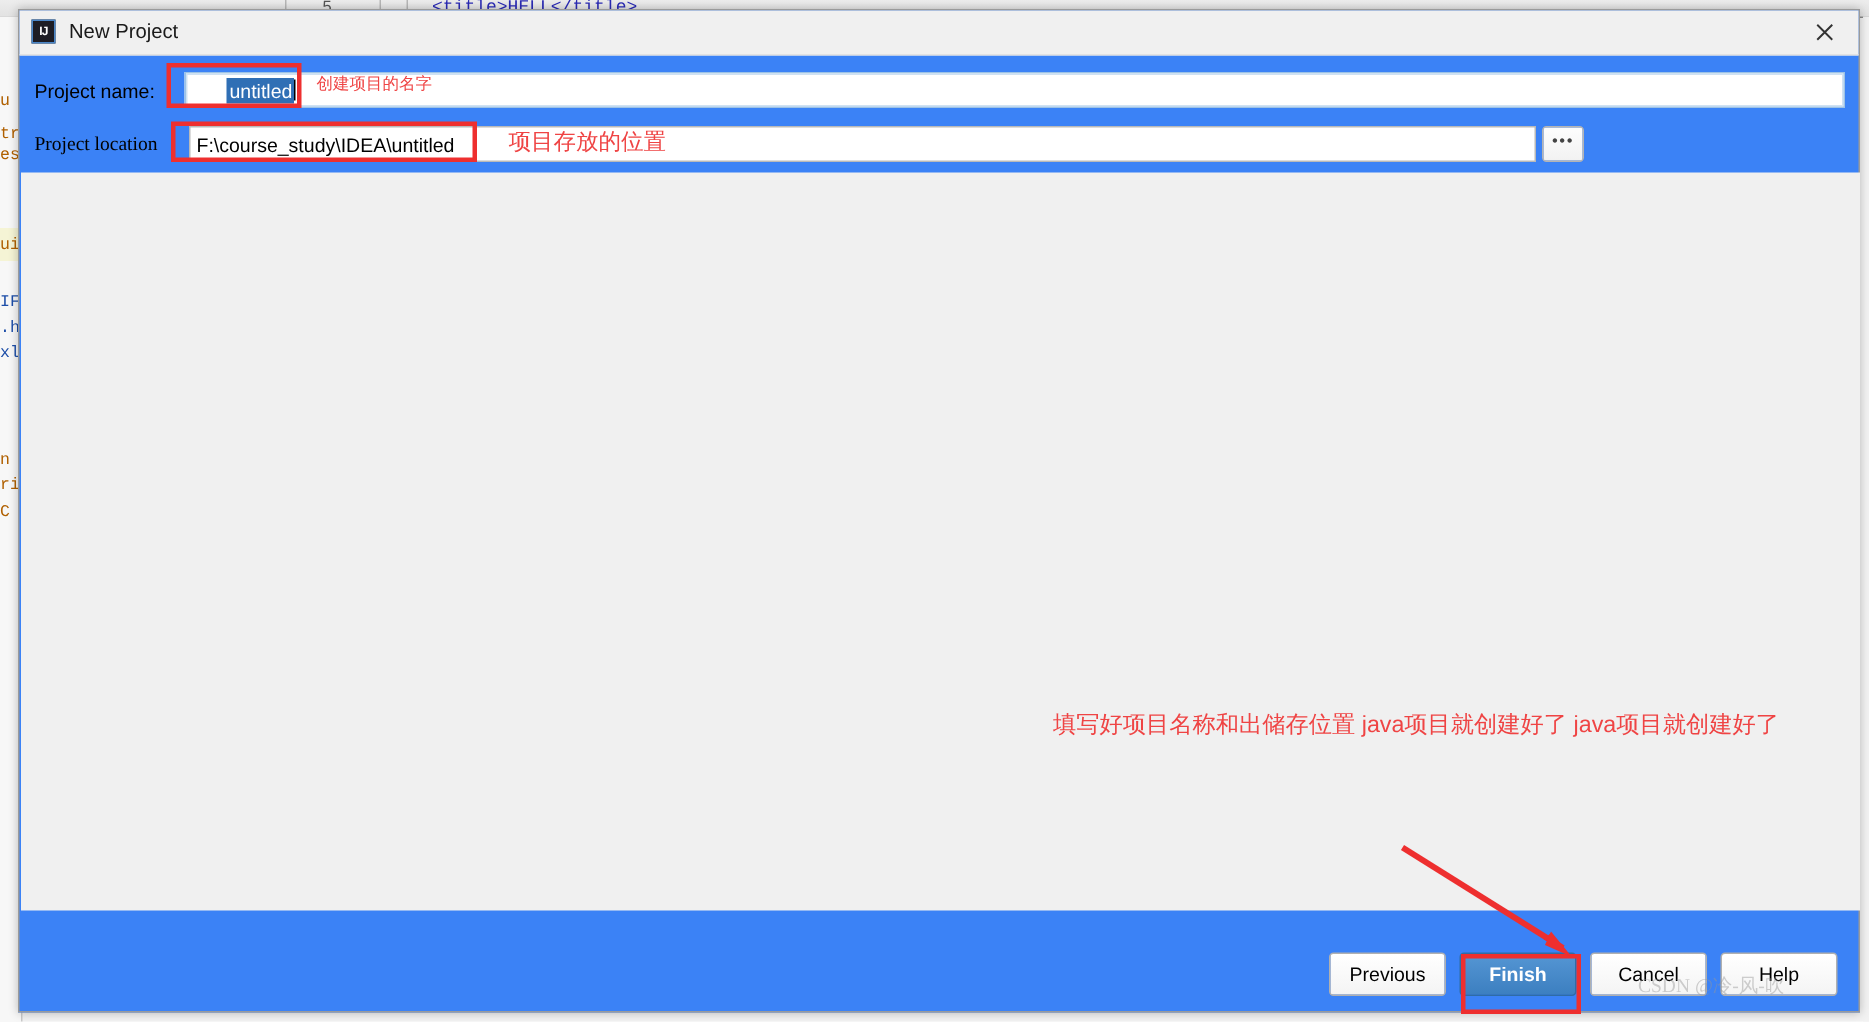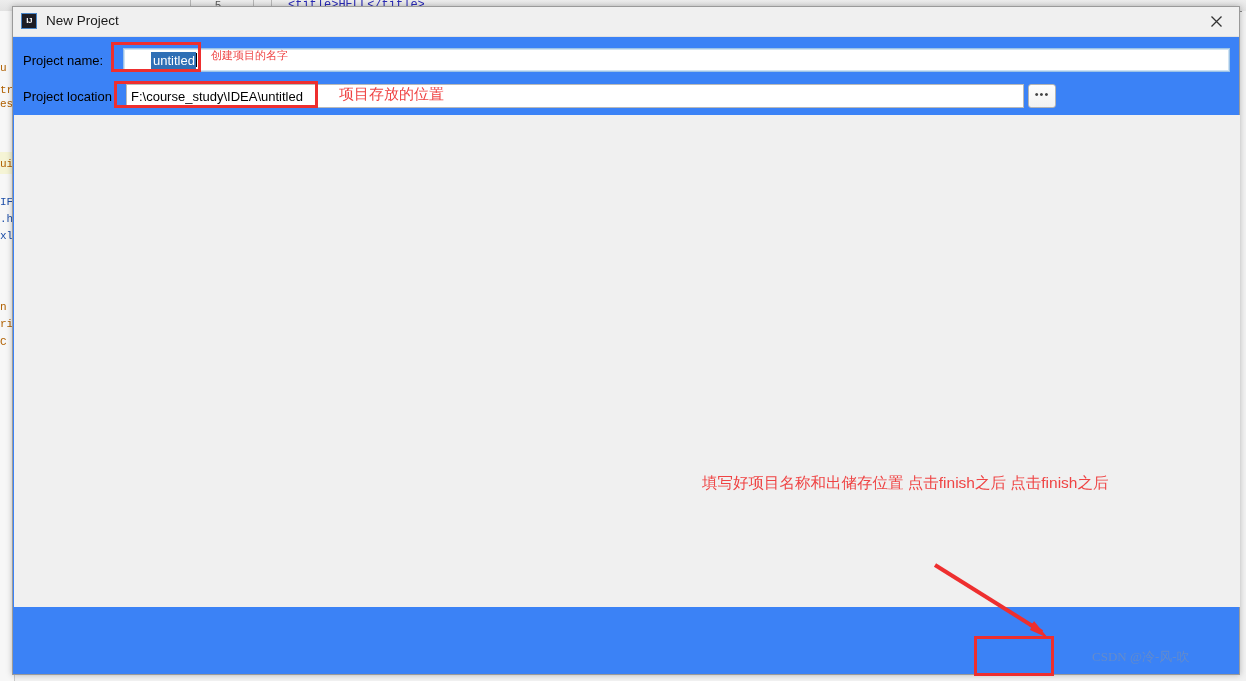--- a/index.html
+++ b/index.html
@@ -150,21 +150,21 @@
   #row-name  { top: 41px; left: 10px; width: 1210px; }
   #row-loc   { top: 77px; left: 10px; width: 1210px; }
 
   .field-label {
     font-size: 13px;
     color: #000;
     white-space: nowrap;
     font-family: "Liberation Sans", sans-serif;
   }
   #label-name { width: 100px; }
-  #label-loc  { width: 103px; }
+  #label-loc  { width: 103px; font-family: Liberation Serif, serif; }
 
   .text-input {
     height: 24px;
     box-sizing: border-box;
     background: #ffffff;
     border: 1px solid #b9b9b9;
     font-size: 13px;
     font-family: "Liberation Sans", sans-serif;
     color: #000;
     padding: 0 4px;
@@ -381,29 +381,35 @@
     <div class="field-label" id="label-loc">Project location</div>
     <div class="text-input" id="input-loc">F:\course_study\IDEA\untitled</div>
     <div id="browse-button">
       <span class="dots">•••</span>
     </div>
   </div>
 
   <div id="content-area"></div>
 
 
+  <div id="button-bar">
+    <div class="dlg-button">Previous</div>
+    <div class="dlg-button primary">Finish</div>
+    <div class="dlg-button">Cancel</div>
+    <div class="dlg-button">Help</div>
+  </div>
 </div>
 
 <div class="annot-box" id="annot-box-name"></div>
 <div class="annot-box" id="annot-box-loc"></div>
 <div class="annot-box" id="annot-box-finish"></div>
 
 <div class="annot-text" id="annot-name-text">创建项目的名字</div>
 <div class="annot-text" id="annot-loc-text">项目存放的位置</div>
-<div class="annot-text" id="annot-main-text">填写好项目名称和出储存位置 点击finish之后 点击finish之后</div>
+<div class="annot-text" id="annot-main-text">填写好项目名称和出储存位置 java项目就创建好了 java项目就创建好了</div>
 
 <svg id="annot-arrow" viewBox="0 0 130 85">
   <line x1="5" y1="5" x2="112" y2="72" stroke="#ee2f2f" stroke-width="4"></line>
   <path d="M118 78 L99 66 L104 62 L112 72 Z" fill="#ee2f2f"></path>
   <path d="M118 78 L104 61 L100 70 Z" fill="#ee2f2f"></path>
 </svg>
 
 <div id="watermark">CSDN @冷-风-吹</div>
 
 </body></html>

